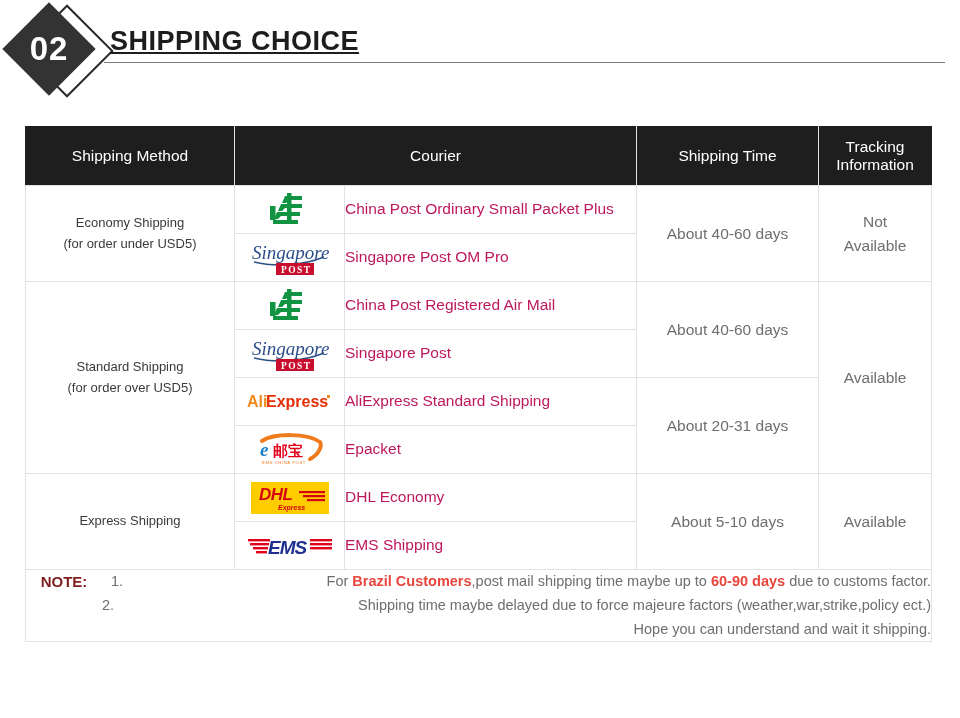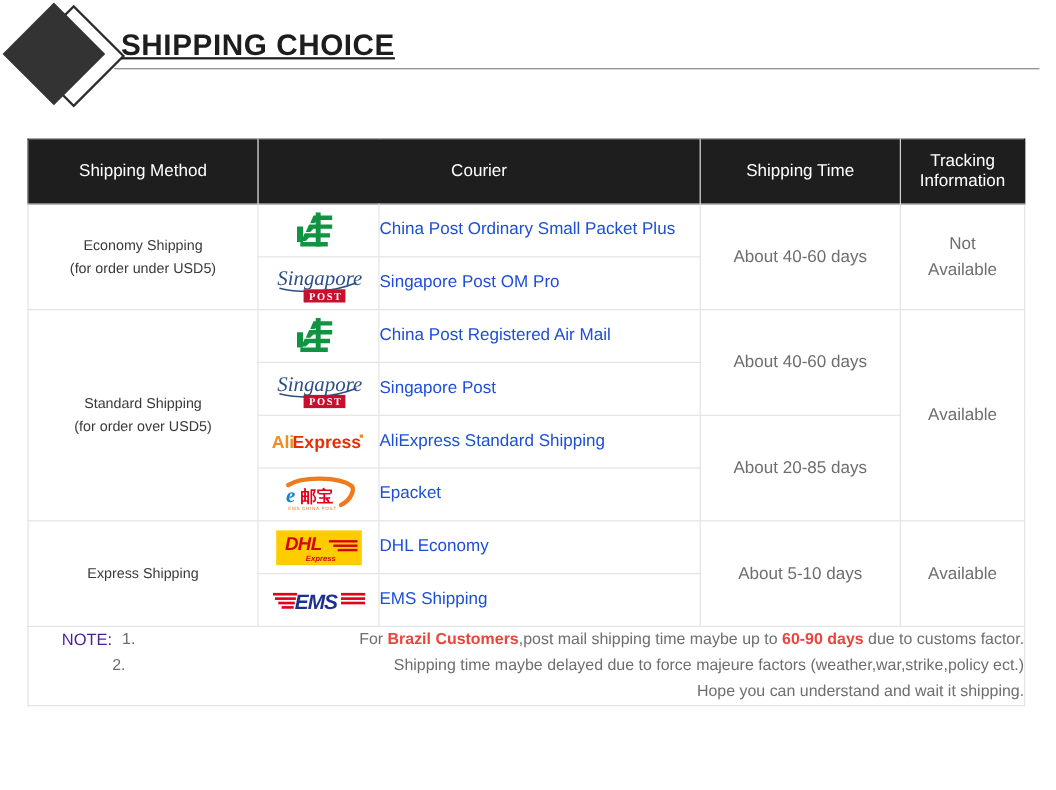--- a/index.html
+++ b/index.html
@@ -116,21 +116,21 @@
     line-height: 1.55;
     padding: 4px 6px;
   }
   td.logo {
     text-align: center;
     height: 47px;
     margin-left: 20px;
   }
   td.courier {
     font-size: 15.5px;
-    color: #1d4ed8;
+    color: #be185d;
     padding: 6px 0 6px 16px;
     line-height: 1.45;
   }
   td.time, td.track {
     text-align: center;
     font-size: 15.5px;
     color: #6e6e6e;
     line-height: 1.5;
   }
 
@@ -146,42 +146,43 @@
     padding: 14px 0 18px 0;
   }
   .note-row {
     display: flex;
     font-size: 14.5px;
     color: #6e6e6e;
     line-height: 1.62;
   }
   .note-label {
     width: 76px;
-    text-align: right;
+    text-align: center;
     padding-right: 9px;
-    font-weight: normal;
-    color: #4c1d95;
+    font-weight: bold;
+    color: #7f1d1d;
     font-size: 15px;
     flex: 0 0 auto;
   }
   .note-num {
     width: 22px;
     flex: 0 0 auto;
     text-align: left;
   }
   .note-body { flex: 1 1 auto; text-align: right; }
   .note-indent { padding-left: 76px; }
   .red-b { color: #e8453c; font-weight: bold; }
 </style>
 </head>
 <body>
 
 <div class="banner">
   <div class="diamond-outline"></div>
   <div class="diamond-solid"></div>
+  <div class="diamond-number">02</div>
   <div class="banner-title">SHIPPING CHOICE</div>
   <div class="banner-rule"></div>
 </div>
 
 <div class="table-wrap">
 <table class="ship">
   <colgroup>
     <col class="col-method">
         <col class="col-logo">
         <col class="col-courier">
@@ -281,21 +282,21 @@
       <td class="logo">
         <span class="logo-box">
           <svg width="88" height="26" viewBox="0 0 88 26" aria-hidden="true">
             <text x="1" y="18" font-family="'Liberation Sans',sans-serif" font-size="16" font-weight="bold" fill="#f28b1e">Ali</text>
             <text x="20" y="18" font-family="'Liberation Sans',sans-serif" font-size="16" font-weight="bold" fill="#e62e04">Express</text>
             <rect x="81" y="6" width="3" height="3" fill="#f28b1e"></rect>
           </svg>
         </span>
       </td>
       <td class="courier">AliExpress Standard Shipping</td>
-      <td class="time" rowspan="2">About 20-85 days</td>
+      <td class="time" rowspan="2">About 20-31 days</td>
     </tr>
     <tr>
       <td class="logo">
         <span class="logo-box">
           <svg width="76" height="36" viewBox="0 0 76 36" aria-hidden="true">
             <path d="M10 9 C22 1, 56 1, 68 10 C70 13, 68 22, 58 27" stroke="#f07b1d" stroke-width="4" fill="none" stroke-linecap="round"></path>
             <text x="8" y="24" font-family="'Liberation Serif',serif" font-size="19" font-style="italic" font-weight="bold" fill="#1f7fc4">e</text>
             <text x="21" y="24" font-family="'DejaVu Sans',sans-serif" font-size="15" font-weight="bold" fill="#e3001b">邮宝</text>
             <text x="10" y="32" font-family="'Liberation Sans',sans-serif" font-size="4.2" fill="#f07b1d" letter-spacing="0.6">EMS CHINA POST</text>
           </svg>

